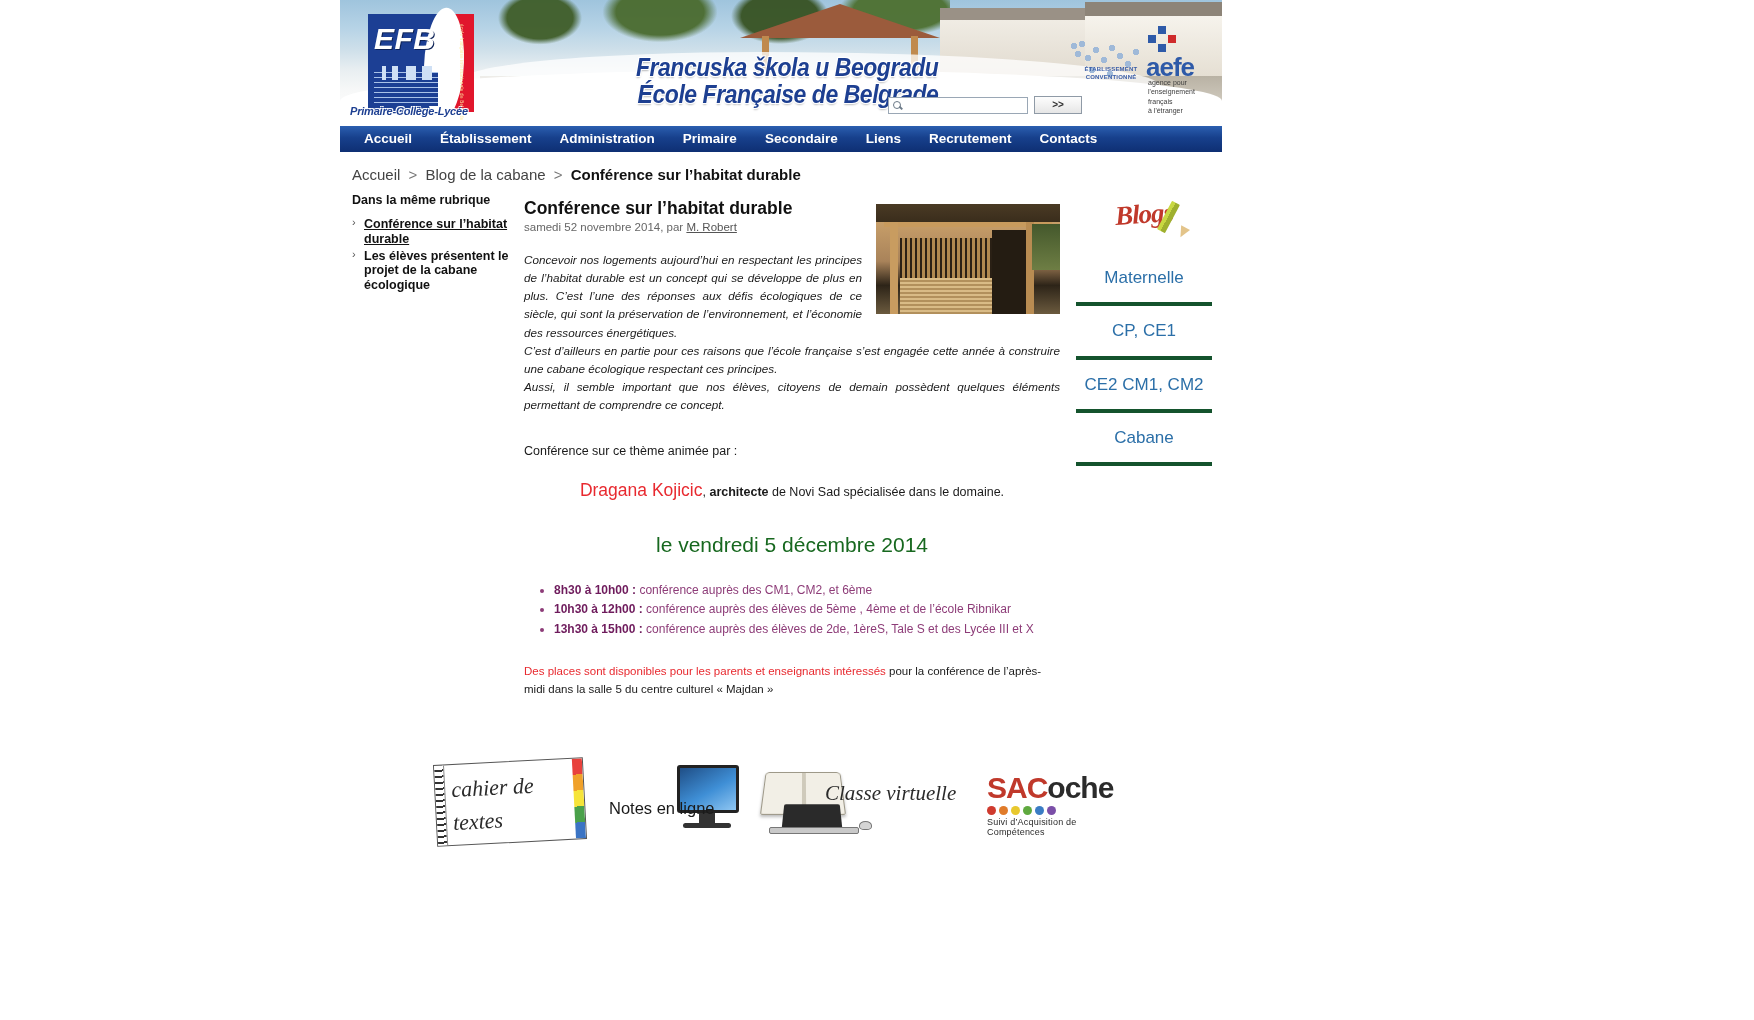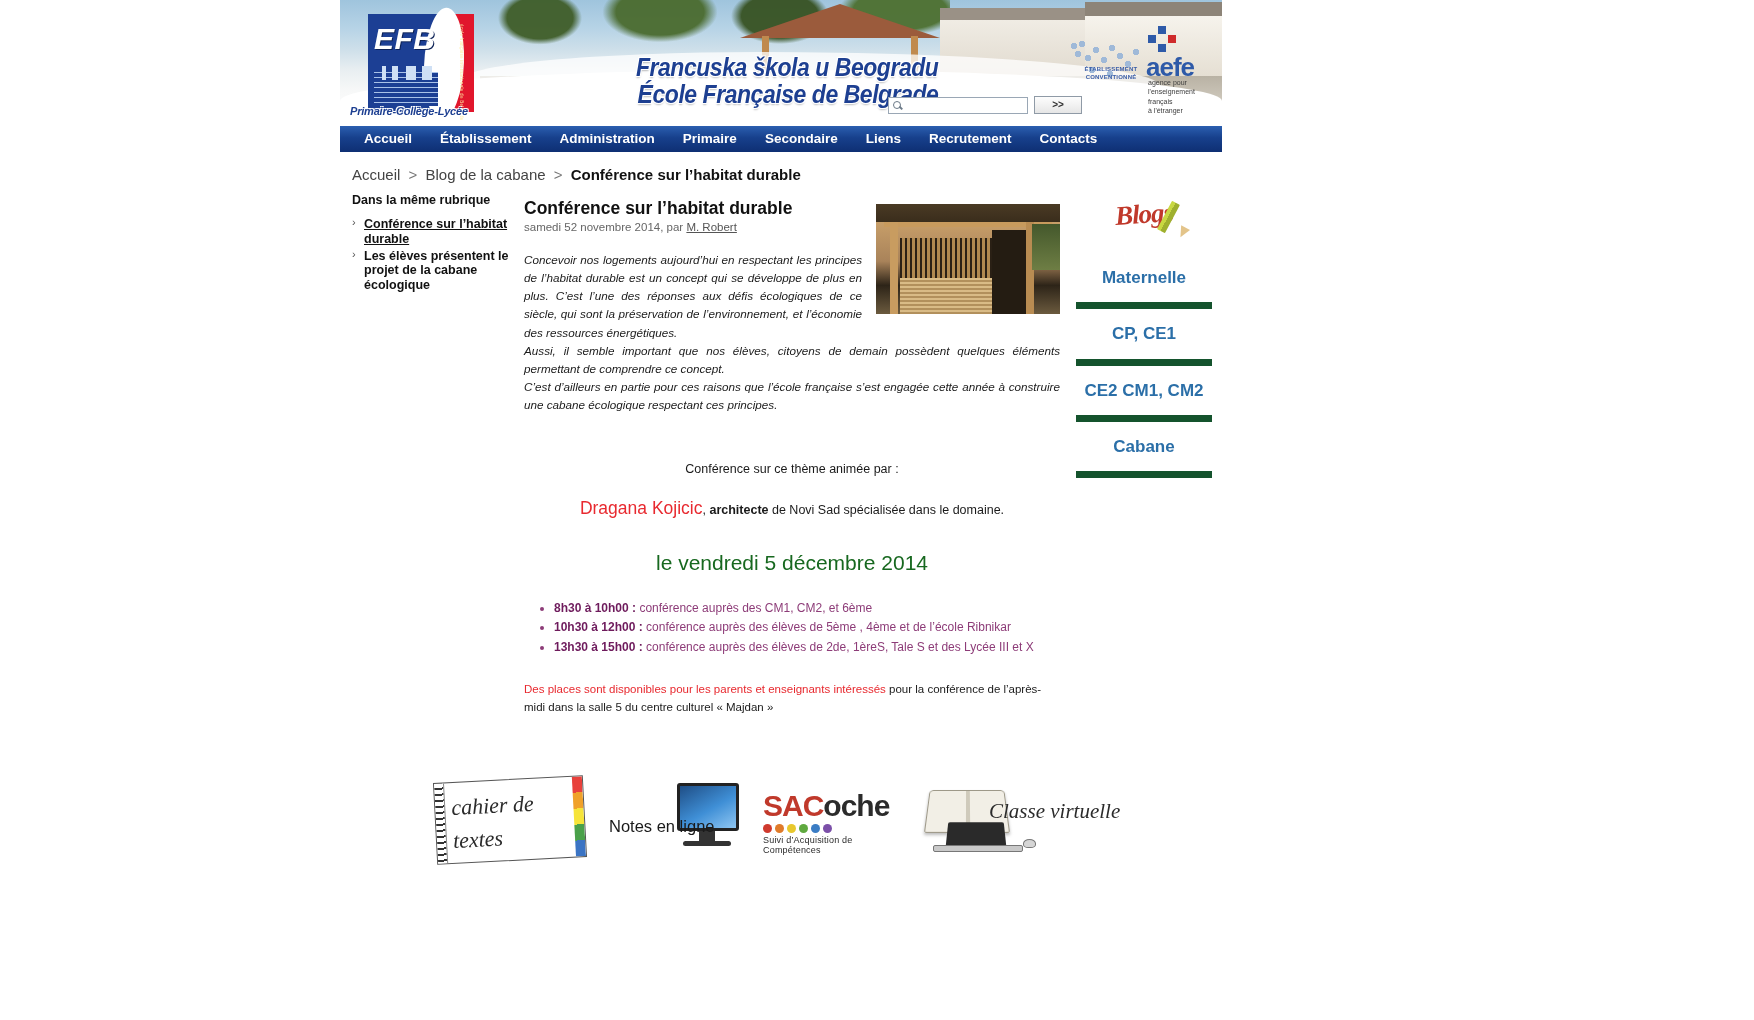--- a/index.html
+++ b/index.html
@@ -382,23 +382,22 @@
     font-style: italic;
     color: #1a1a1a;
     line-height: 1.55;
     margin: 0 0 0 0;
     text-align: justify;
   }
   .intro-narrow { width: 345px; }
   .conf-lead {
     font-size: 12.5px;
     color: #1a1a1a;
-    margin-top: 48px;
+    margin-top: 30px;
     font-style: normal;
-    text-align: center;
   }
   .speaker-line {
     margin-top: 22px;
     text-align: center;
     font-size: 12.5px;
     color: #1a1a1a;
     font-style: normal;
   }
   .speaker-name {
     color: #e8292f;
@@ -477,24 +476,23 @@
     border-left: 5px solid transparent;
     border-right: 5px solid transparent;
     border-top: 11px solid #e3c48a;
     transform: rotate(28deg);
   }
   .blog-item {
     text-align: center;
     font-size: 17px;
     color: #2b6fa8;
     padding: 14px 0 14px 0;
-    border-bottom: 7px solid #14532d;
+    border-bottom: 4px solid #14532d;
     line-height: 1.25;
     cursor: pointer;
-    font-weight: bold;
   }
   .blog-item:first-of-type { border-top: 1px solid #cfcfcf; }
   .blog-item a { color: #2b6fa8; text-decoration: none; }
 
   
   .footer-icons {
     display: flex;
     align-items: flex-end;
     justify-content: center;
     gap: 24px;
@@ -732,22 +730,22 @@
             </div>
             <h1 class="article-title">Conférence sur l’habitat durable</h1>
             <div class="article-meta">
               <span>samedi 52 novembre 2014, par</span>
               <a href="#">M. Robert</a>
             </div>
           </div>
 
           <div class="article-body">
             <p class="intro-narrow">Concevoir nos logements aujourd’hui en respectant les principes de l’habitat durable est un concept qui se développe de plus en plus. C’est l’une des réponses aux défis écologiques de ce siècle, qui sont la préservation de l’environnement, et l’économie des ressources énergétiques.</p>
+            <p>C’est d’ailleurs en partie pour ces raisons que l’école française s’est engagée cette année à construire une cabane écologique respectant ces principes.</p>
             <p>Aussi, il semble important que nos élèves, citoyens de demain possèdent quelques éléments permettant de comprendre ce concept.</p>
-            <p>C’est d’ailleurs en partie pour ces raisons que l’école française s’est engagée cette année à construire une cabane écologique respectant ces principes.</p>
           </div>
 
           <div class="conf-lead">Conférence sur ce thème animée par :</div>
 
           <div class="speaker-line">
             <span class="speaker-name">Dragana Kojicic</span><span>,</span>
             <span class="speaker-role">architecte</span>
             <span>de Novi Sad spécialisée dans le domaine.</span>
           </div>
 
@@ -805,42 +803,42 @@
           <span class="cahier-txt">cahier de textes</span>
         </div>
 
         <div class="fi fi-notes">
           <span class="screen"></span>
           <span class="stand"></span>
           <span class="base"></span>
           <span class="notes-txt">Notes en ligne</span>
         </div>
 
-        <div class="fi fi-sacoche">
-          <div class="sac-main">
-            <span class="c-red">SAC</span><span class="c-dark">oche</span>
-          </div>
-          <div class="dots">
-            <span style="background:#cf3a2e"></span>
-            <span style="background:#e07b2a"></span>
-            <span style="background:#e8c82e"></span>
-            <span style="background:#5fa93f"></span>
-            <span style="background:#3a7cc4"></span>
-            <span style="background:#7b4fa8"></span>
-          </div>
-          <div class="sac-sub">Suivi d’Acquisition de Compétences</div>
-        </div>
-
         <div class="fi fi-classe">
           <span class="book"></span>
           <span class="laptop">
             <span class="lid"></span>
             <span class="kbd"></span>
           </span>
           <span class="mouse"></span>
           <span class="cv-txt">Classe virtuelle</span>
         </div>
+
+        <div class="fi fi-sacoche">
+          <div class="sac-main">
+            <span class="c-red">SAC</span><span class="c-dark">oche</span>
+          </div>
+          <div class="dots">
+            <span style="background:#cf3a2e"></span>
+            <span style="background:#e07b2a"></span>
+            <span style="background:#e8c82e"></span>
+            <span style="background:#5fa93f"></span>
+            <span style="background:#3a7cc4"></span>
+            <span style="background:#7b4fa8"></span>
+          </div>
+          <div class="sac-sub">Suivi d’Acquisition de Compétences</div>
+        </div>
       </div>
 
     </div>
   </div>
   <div class="bottom-fade"></div>
 </div>
 
 </body></html>

